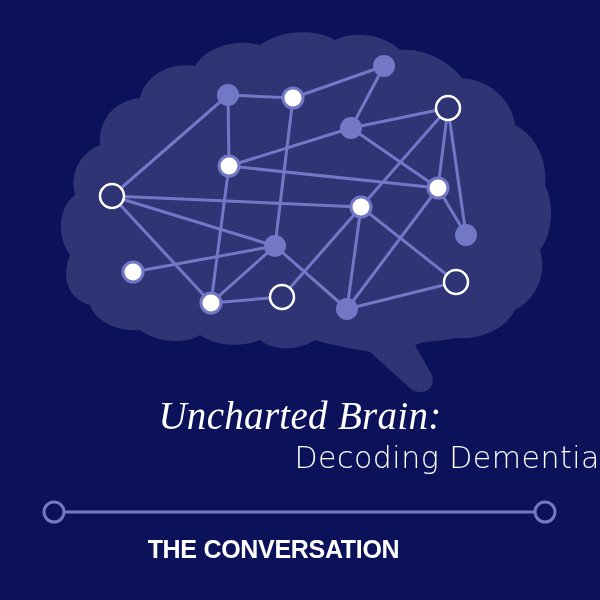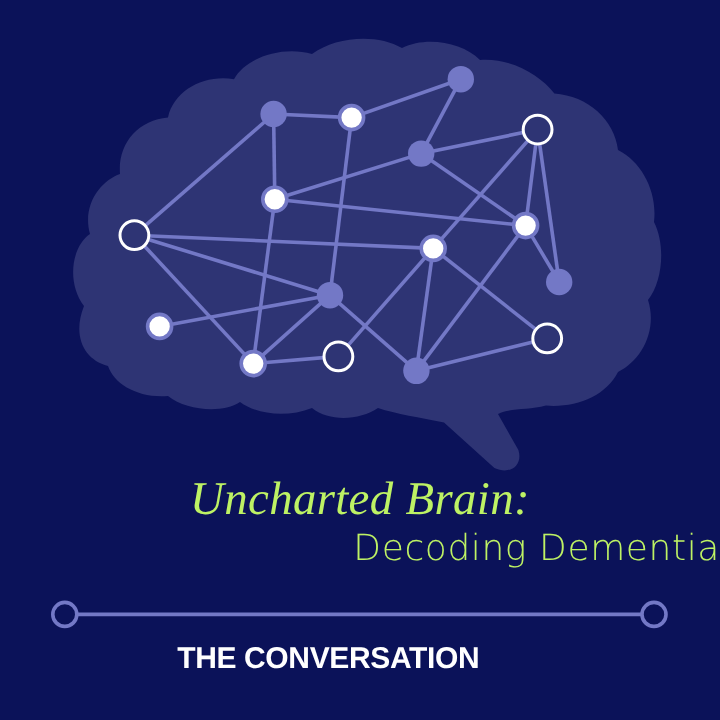--- a/index.html
+++ b/index.html
@@ -1,18 +1,18 @@
 <!DOCTYPE html>
 <html><head>
 <meta charset="utf-8">
 <style>
   html,body{margin:0;padding:0;}
   body{width:600px;height:600px;background:#0b1259;overflow:hidden;position:relative;font-family:"Liberation Sans",sans-serif;}
   #art{position:absolute;left:0;top:0;width:600px;height:600px;}
-  .title{position:absolute;left:0;width:600px;text-align:center;color:#bef264;}
+  .title{position:absolute;left:0;width:600px;text-align:center;color:#ffffff;}
   .t1{top:393px;font-family:"Liberation Serif","DejaVu Serif",serif;font-style:italic;font-size:39px;letter-spacing:0.3px;}
   .t2{top:440px;font-family:"DejaVu Sans","Liberation Sans",sans-serif;font-size:30px;font-weight:300;letter-spacing:0.5px;text-align:right;}
   .brand{position:absolute;left:0;top:535px;width:547px;text-align:center;color:#fff;font-family:"Liberation Sans",sans-serif;font-weight:bold;font-size:25px;letter-spacing:-0.3px;}
 </style>
 </head>
 <body>
 
 <svg id="art" viewBox="0 0 600 600" xmlns="http://www.w3.org/2000/svg">
   <g fill="#2e3474">
     <path d="M70 255

